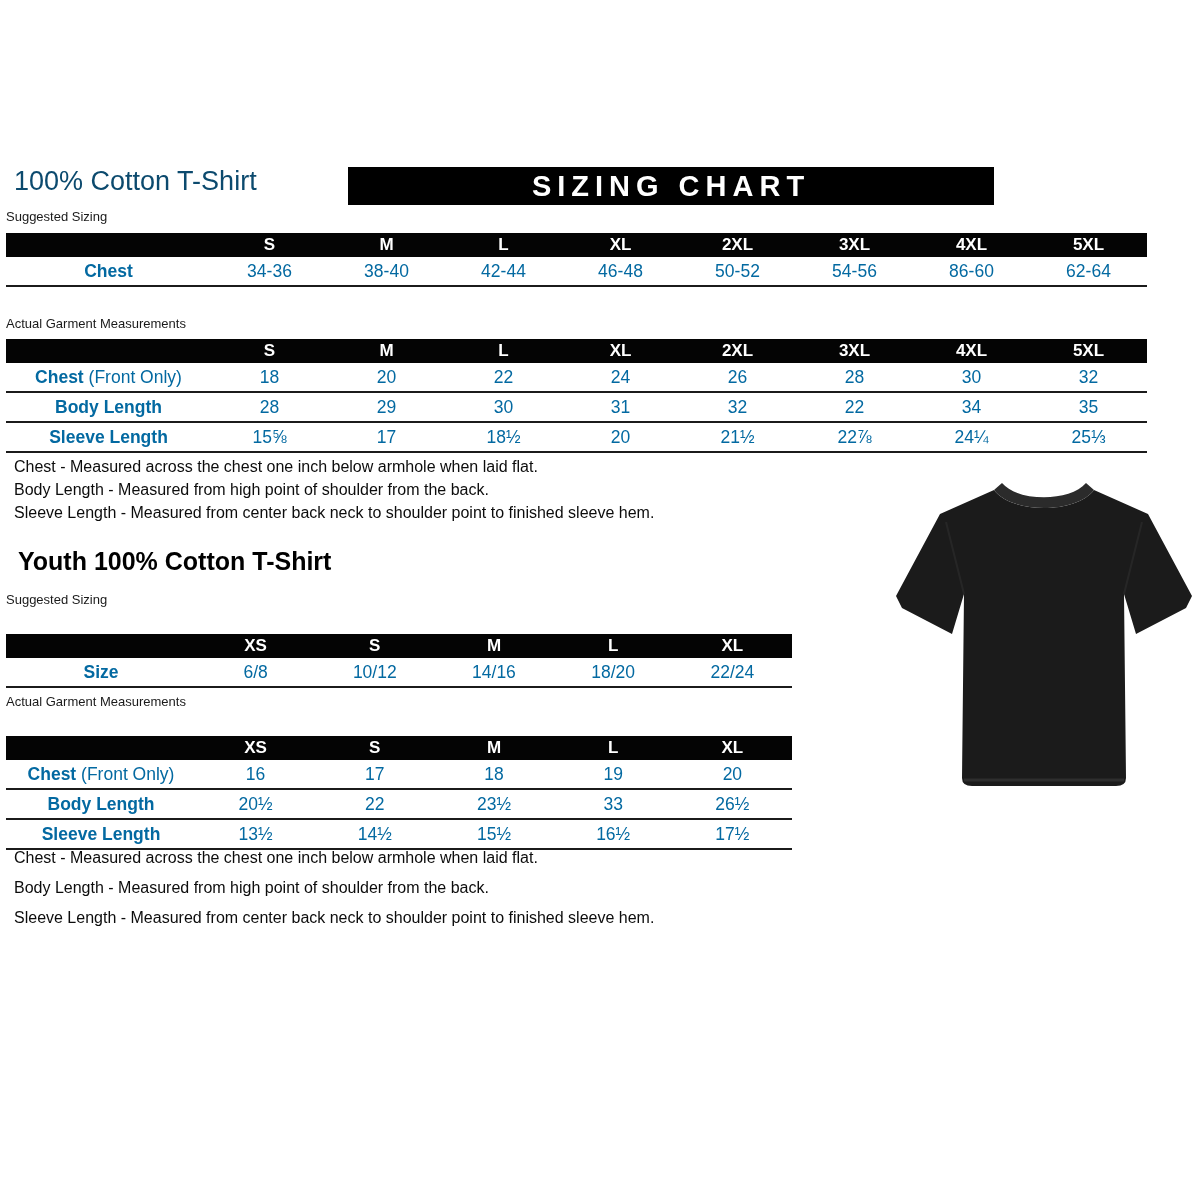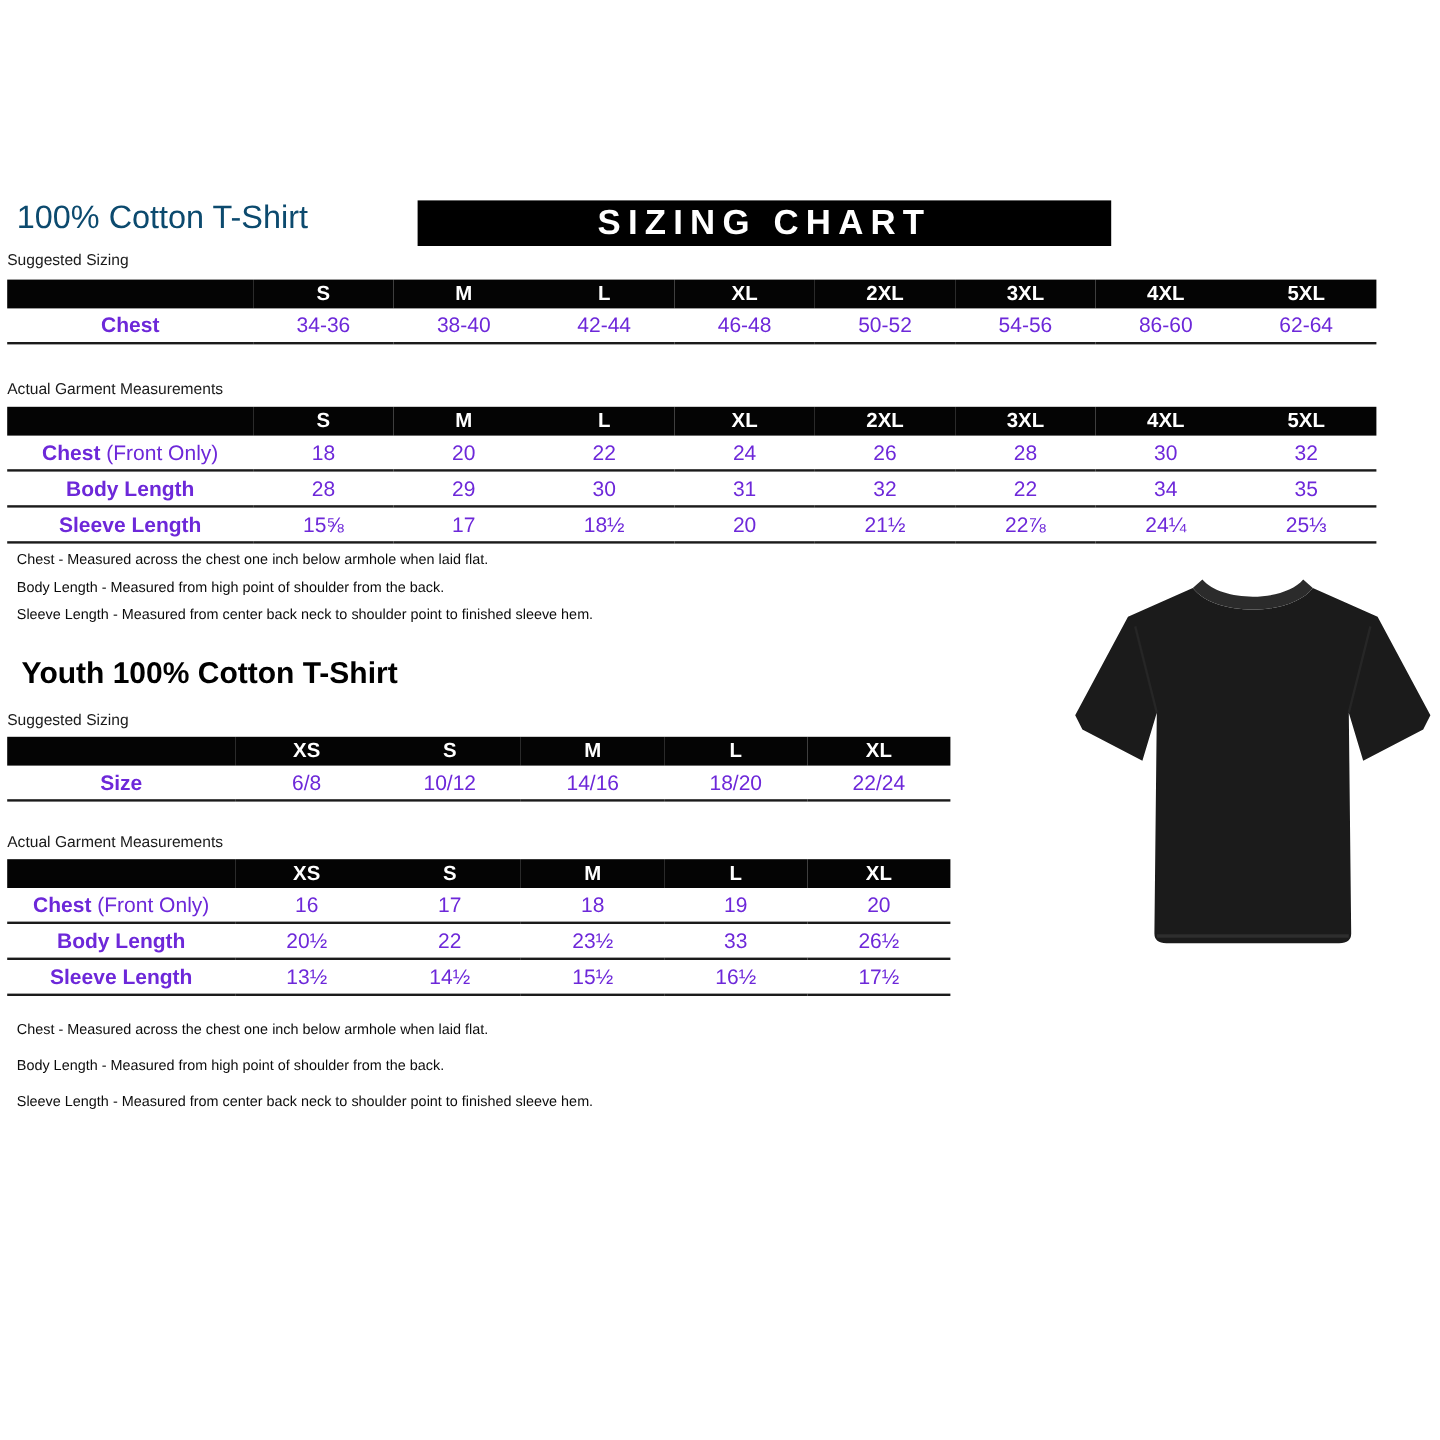--- a/index.html
+++ b/index.html
@@ -5,50 +5,50 @@
   html,body { margin:0; padding:0; }
   body {
     width:1200px; height:1200px; background:#ffffff;
     font-family:"Liberation Sans", sans-serif; color:#111;
     position:relative; overflow:hidden;
   }
   .abs { position:absolute; }
 
   .title-adult { left:14px; top:166px; font-size:27px; font-weight:400; color:#0c4a6e; }
   .banner {
-    left:348px; top:167px; width:578px; height:38px; background:#000;
+    left:348px; top:167px; width:646px; height:38px; background:#000;
     color:#fff; font-weight:700; font-size:29px; letter-spacing:6px;
     display:flex; align-items:center; justify-content:center;
   }
   .section-label { font-size:13px; color:#1a1a1a; }
   .lbl-sug-adult   { left:6px; top:209px; }
   .lbl-act-adult   { left:6px; top:316px; }
   .title-youth { left:18px; top:547px; font-size:25px; font-weight:700; color:#000; }
   .lbl-sug-youth   { left:6px; top:592px; }
   .lbl-act-youth   { left:6px; top:694px; }
 
   table.tbl { border-collapse:collapse; table-layout:fixed; position:absolute; left:6px; }
   table.tbl th {
     background:#040404; color:#fff; font-weight:700; font-size:17px;
     height:24px; padding:0; text-align:center;
   }
   table.tbl td {
-    font-size:17.5px; color:#6d28d9; text-align:center; height:28px; padding:0;
+    font-size:17.5px; color:#0369a1; text-align:center; height:28px; padding:0;
   }
   table.tbl tbody tr { border-bottom:2px solid #1b1b1b; }
   .tbl-adult { width:1141px; }
-  .tbl-youth { width:786px; }
+  .tbl-youth { width:786px;margin-top:20px; }
   .t1 { top:233px; }
   .t2 { top:339px; }
   .t3 { top:614px; }
   .t4 { top:716px; }
   td.rowlabel { text-align:left; padding-left:10px; }
   .b { font-weight:700; }
 
-  .notes { left:14px; font-size:12px; color:#0c0c0c; }
+  .notes { left:14px; font-size:16px; color:#0c0c0c; }
   .notes-adult { top:455px; line-height:23px; }
   .notes-youth { top:843px; line-height:30px; }
 
   .tee { left:890px; top:474px; width:310px; height:335px; }
 </style>
 </head>
 <body>
 
 <div class="abs title-adult">100% Cotton T-Shirt</div>
 <div class="abs banner">SIZING CHART</div>

